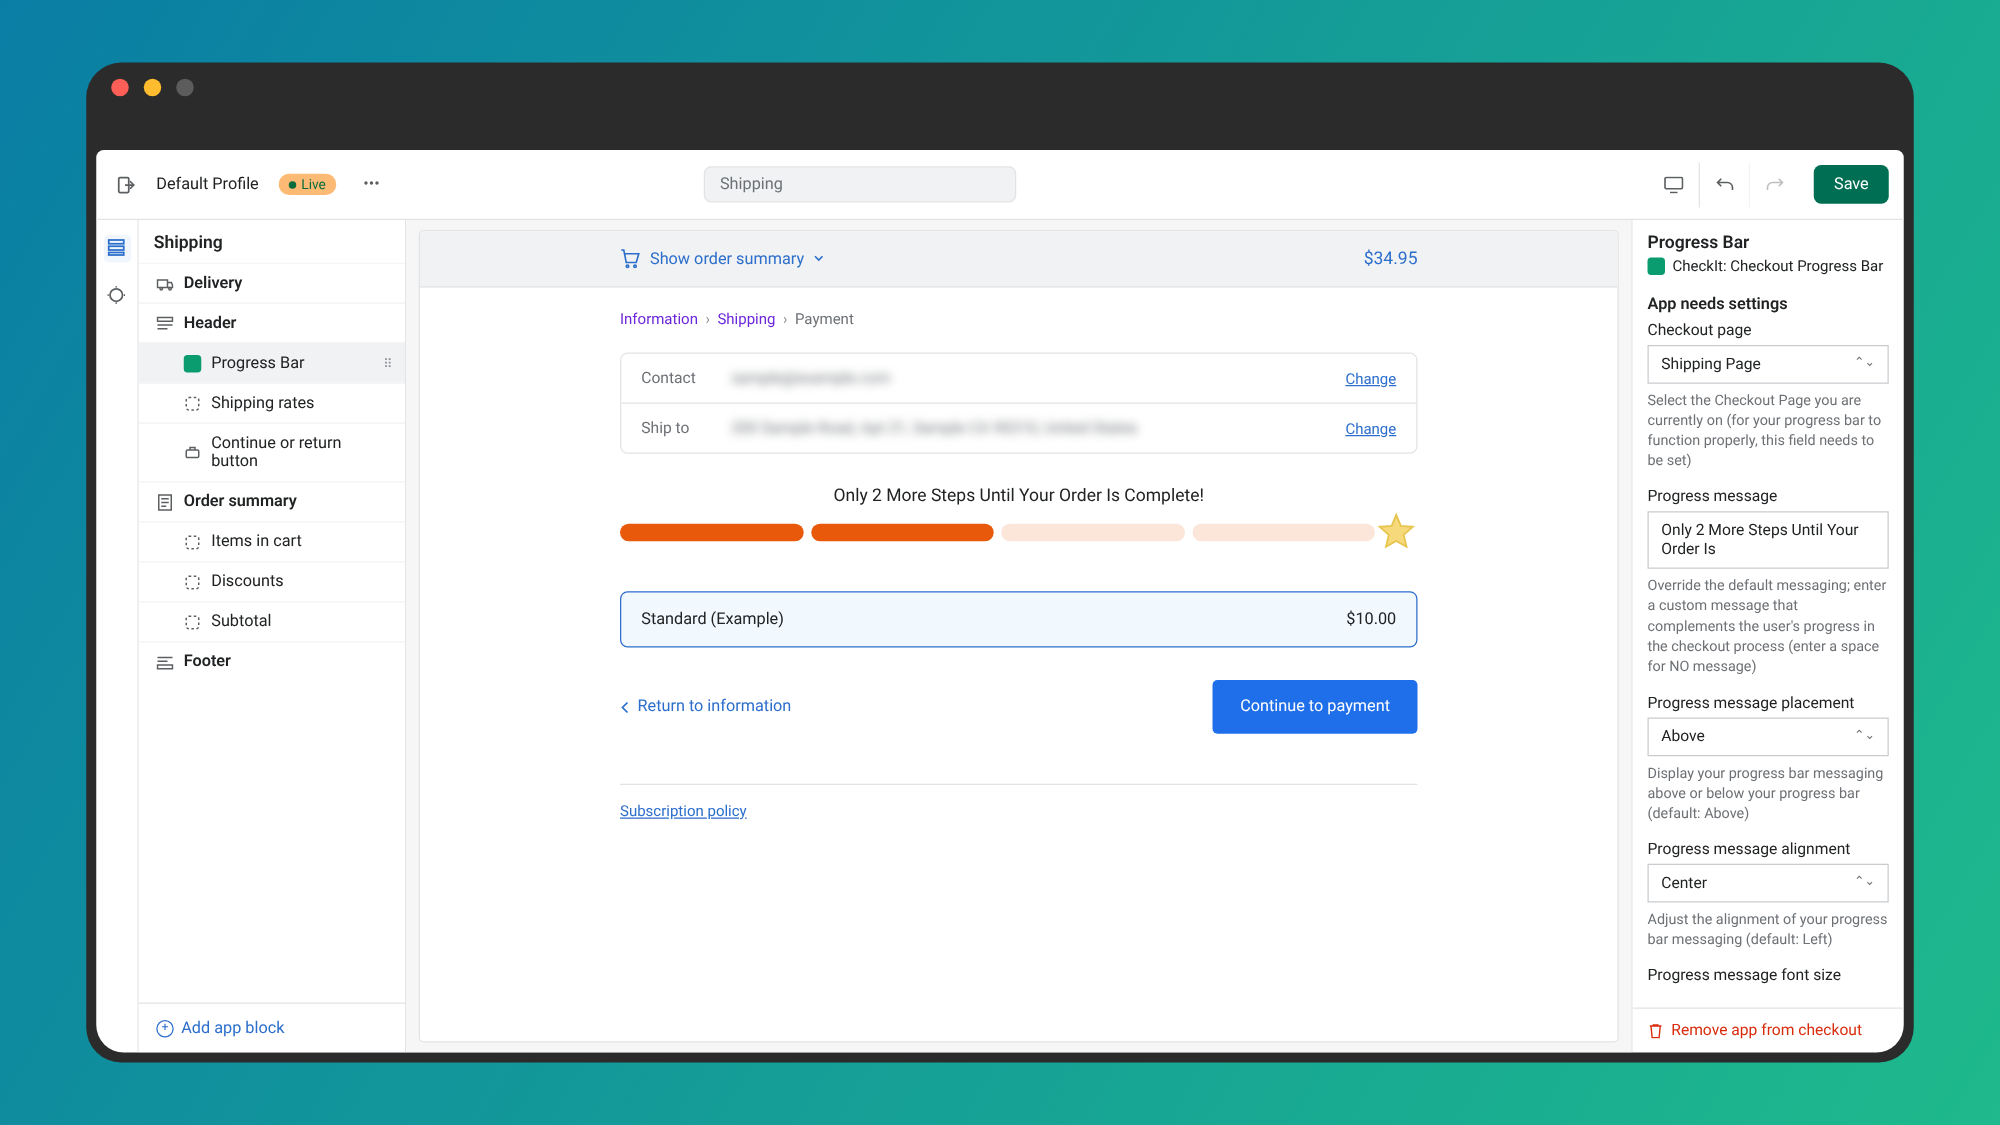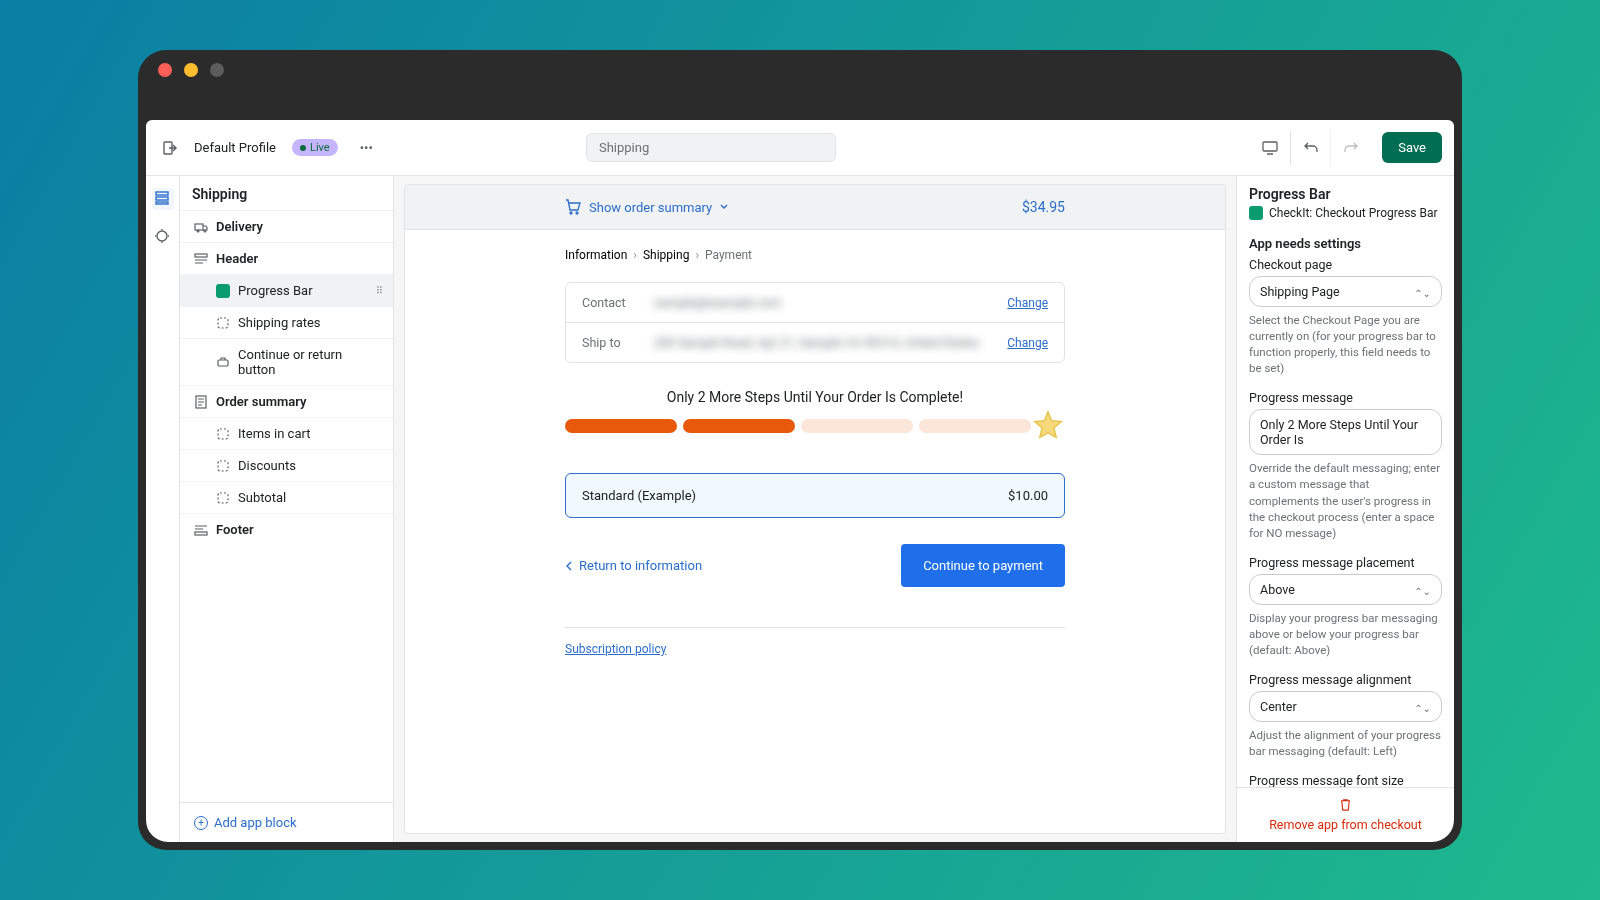--- a/index.html
+++ b/index.html
@@ -1,28 +1,28 @@
 <!DOCTYPE html>
 <html><head>
 <meta charset="utf-8">
 <style>
 * { box-sizing: border-box; margin: 0; padding: 0; font-family: -apple-system, BlinkMacSystemFont, "Segoe UI", Roboto, sans-serif; }
 body { background: linear-gradient(120deg, #0a7ea4 0%, #1eb98c 100%); width: 1600px; height: 900px; display:flex; align-items:center; justify-content:center; }
 
-.window { width: 1324px; height: 800px; background:#2b2b2b; border-radius: 28px; overflow:hidden; position:relative;text-decoration:underline; }
+.window { width: 1462px; height: 800px; background:#2b2b2b; border-radius: 28px; overflow:hidden; position:relative;text-decoration:underline; }
 .titlebar { height: 40px; display:flex; align-items:center; padding: 0 20px; gap:12px;}
 .dot{width:14px;height:14px;border-radius:50%;}
 .dot.red{background:#ff5f57;} .dot.yellow{background:#febc2e;} .dot.grey{background:#5c5c5c;}
 
 .app { position:absolute; left:8px; right:8px; top:70px; bottom:8px; background:#fff; border-radius:6px 6px 22px 22px; overflow:hidden; display:flex; flex-direction:column; font-size:13px; color:#202223;}
 
 .topbar { height:56px; border-bottom:1px solid #e1e3e5; display:flex; align-items:center; padding:0 12px; gap:12px;}
 .exit-ico{width:24px;display:flex;justify-content:center;color:#5c5f62;}
 .profile-name{font-size:13px;color:#202223;}
-.live-badge{background:#c4b5fd;color:#0a6b3d;border-radius:10px;padding:2px 8px;font-size:11px;display:inline-flex;align-items:center;gap:4px;margin-left:4px;}
+.live-badge{background:#fdba74;color:#0a6b3d;border-radius:10px;padding:2px 8px;font-size:11px;display:inline-flex;align-items:center;gap:4px;margin-left:4px;}
 .live-badge::before{content:"";width:6px;height:6px;background:#0a6b3d;border-radius:50%;}
 .more-ico{color:#5c5f62;margin-left:10px;cursor:pointer;}
 .center-title{margin-left:auto;margin-right:auto;width:250px;background:#f1f2f3;border:1px solid #e1e3e5;border-radius:6px;padding:6px 12px;font-size:13px;color:#6d7175;}
 .tb-right{margin-left:auto;display:flex;align-items:center;gap:0;}
 .tb-btn{width:40px;height:36px;display:flex;align-items:center;justify-content:center;color:#5c5f62;border-left:1px solid #e1e3e5;cursor:pointer;}
 .tb-btn.first{border-left:none;}
 .save-btn{background:#006e52;color:#fff;border-radius:6px;padding:8px 16px;font-size:13px;margin-left:12px;cursor:pointer;}
 
 .body{flex:1;display:flex;overflow:hidden;}
 .rail{width:34px;border-right:1px solid #e1e3e5;display:flex;flex-direction:column;align-items:center;padding-top:12px;gap:18px;}
@@ -42,21 +42,21 @@
 .add-block{padding:12px 14px;color:#2c6ecb;display:flex;align-items:center;gap:6px;font-size:13px;cursor:pointer;border-top:1px solid #e1e3e5;}
 .plus-circ{width:14px;height:14px;border:1.5px solid #2c6ecb;border-radius:50%;display:flex;align-items:center;justify-content:center;font-size:10px;line-height:1;}
 
 .canvas{flex:1;background:#f6f6f7;padding:8px 10px;overflow:auto;position:relative;}
 .page{background:#fff;border:1px solid #e1e3e5;border-radius:4px;min-height:100%;overflow:hidden;}
 .order-summary-bar{background:#f1f2f3;padding:14px 160px;display:flex;align-items:center;justify-content:space-between;border-bottom:1px solid #e1e3e5;}
 .oss-left{color:#2c6ecb;display:flex;align-items:center;gap:8px;font-size:13px;cursor:pointer;}
 .oss-price{color:#2c6ecb;font-size:14px;}
 .content{padding:18px 160px 30px;}
 .crumbs{font-size:12px;color:#6d7175;margin-bottom:20px;}
-.crumbs a{color:#000000;text-decoration:none;}
+.crumbs a{color:#6d28d9;text-decoration:none;}
 .crumbs .sep{margin:0 6px;color:#8c9196;}
 .info-box{border:1px solid #e1e3e5;border-radius:6px;margin-bottom:26px;}
 .info-row{display:flex;align-items:center;padding:12px 16px;font-size:12.5px;}
 .info-row + .info-row{border-top:1px solid #e1e3e5;}
 .info-label{width:72px;color:#6d7175;}
 .info-val{flex:1;color:#6d7175;}
 .blurred{filter:blur(4px);user-select:none;}
 .change-link{color:#2c6ecb;font-size:12px;text-decoration:underline;cursor:pointer;}
 .prog-msg{text-align:center;font-size:14px;color:#202223;margin-bottom:14px;}
 .prog-wrap{position:relative;height:24px;margin-bottom:30px;}
@@ -73,24 +73,24 @@
 .cta{background:#1f6feb;color:#fff;border-radius:4px;padding:14px 22px;font-size:13px;cursor:pointer;}
 .sub-policy{color:#2c6ecb;font-size:12px;text-decoration:underline;cursor:pointer;border-top:1px solid #e1e3e5;padding-top:14px;display:inline-block;width:100%;}
 
 .inspector{width:218px;border-left:1px solid #e1e3e5;display:flex;flex-direction:column;overflow:hidden;}
 .insp-body{flex:1;overflow:auto;padding:10px 12px 4px;}
 .insp-title{font-weight:600;font-size:14px;margin-bottom:4px;}
 .insp-app{display:flex;align-items:center;gap:6px;font-size:12px;color:#202223;margin-bottom:16px;}
 .insp-app .app-ico{width:14px;height:14px;background:#0a9b6e;border-radius:3px;}
 .sect-h{font-weight:600;font-size:13px;margin-bottom:6px;}
 .field-label{font-size:12.5px;color:#202223;margin-bottom:4px;}
-.select,.text-input{width:100%;border:1px solid #c9cccf;border-radius:12px;padding:7px 10px;font-size:12.5px;background:#fff;color:#202223;display:flex;align-items:flex-end;justify-content:space-between;cursor:pointer;}
+.select,.text-input{width:100%;border:1px solid #c9cccf;border-radius:0;padding:7px 10px;font-size:12.5px;background:#fff;color:#202223;display:flex;align-items:flex-start;justify-content:space-between;cursor:pointer;}
 .select .chev{color:#6d7175;font-size:10px;}
 .help{font-size:11.5px;color:#6d7175;margin:5px 0 14px;line-height:1.4;}
-.remove-row{border-top:1px solid #e1e3e5;padding:10px 12px;color:#d82c0d;font-size:12.5px;display:flex;align-items:center;gap:6px;cursor:pointer;flex-direction:column;}
+.remove-row{border-top:1px solid #e1e3e5;padding:10px 12px;color:#d82c0d;font-size:12.5px;display:flex;align-items:center;gap:6px;cursor:pointer;}
 
 svg{display:block;}
 </style>
 </head>
 <body>
 
 <div class="window">
   <div class="titlebar">
     <div class="dot red"></div>
     <div class="dot yellow"></div>

